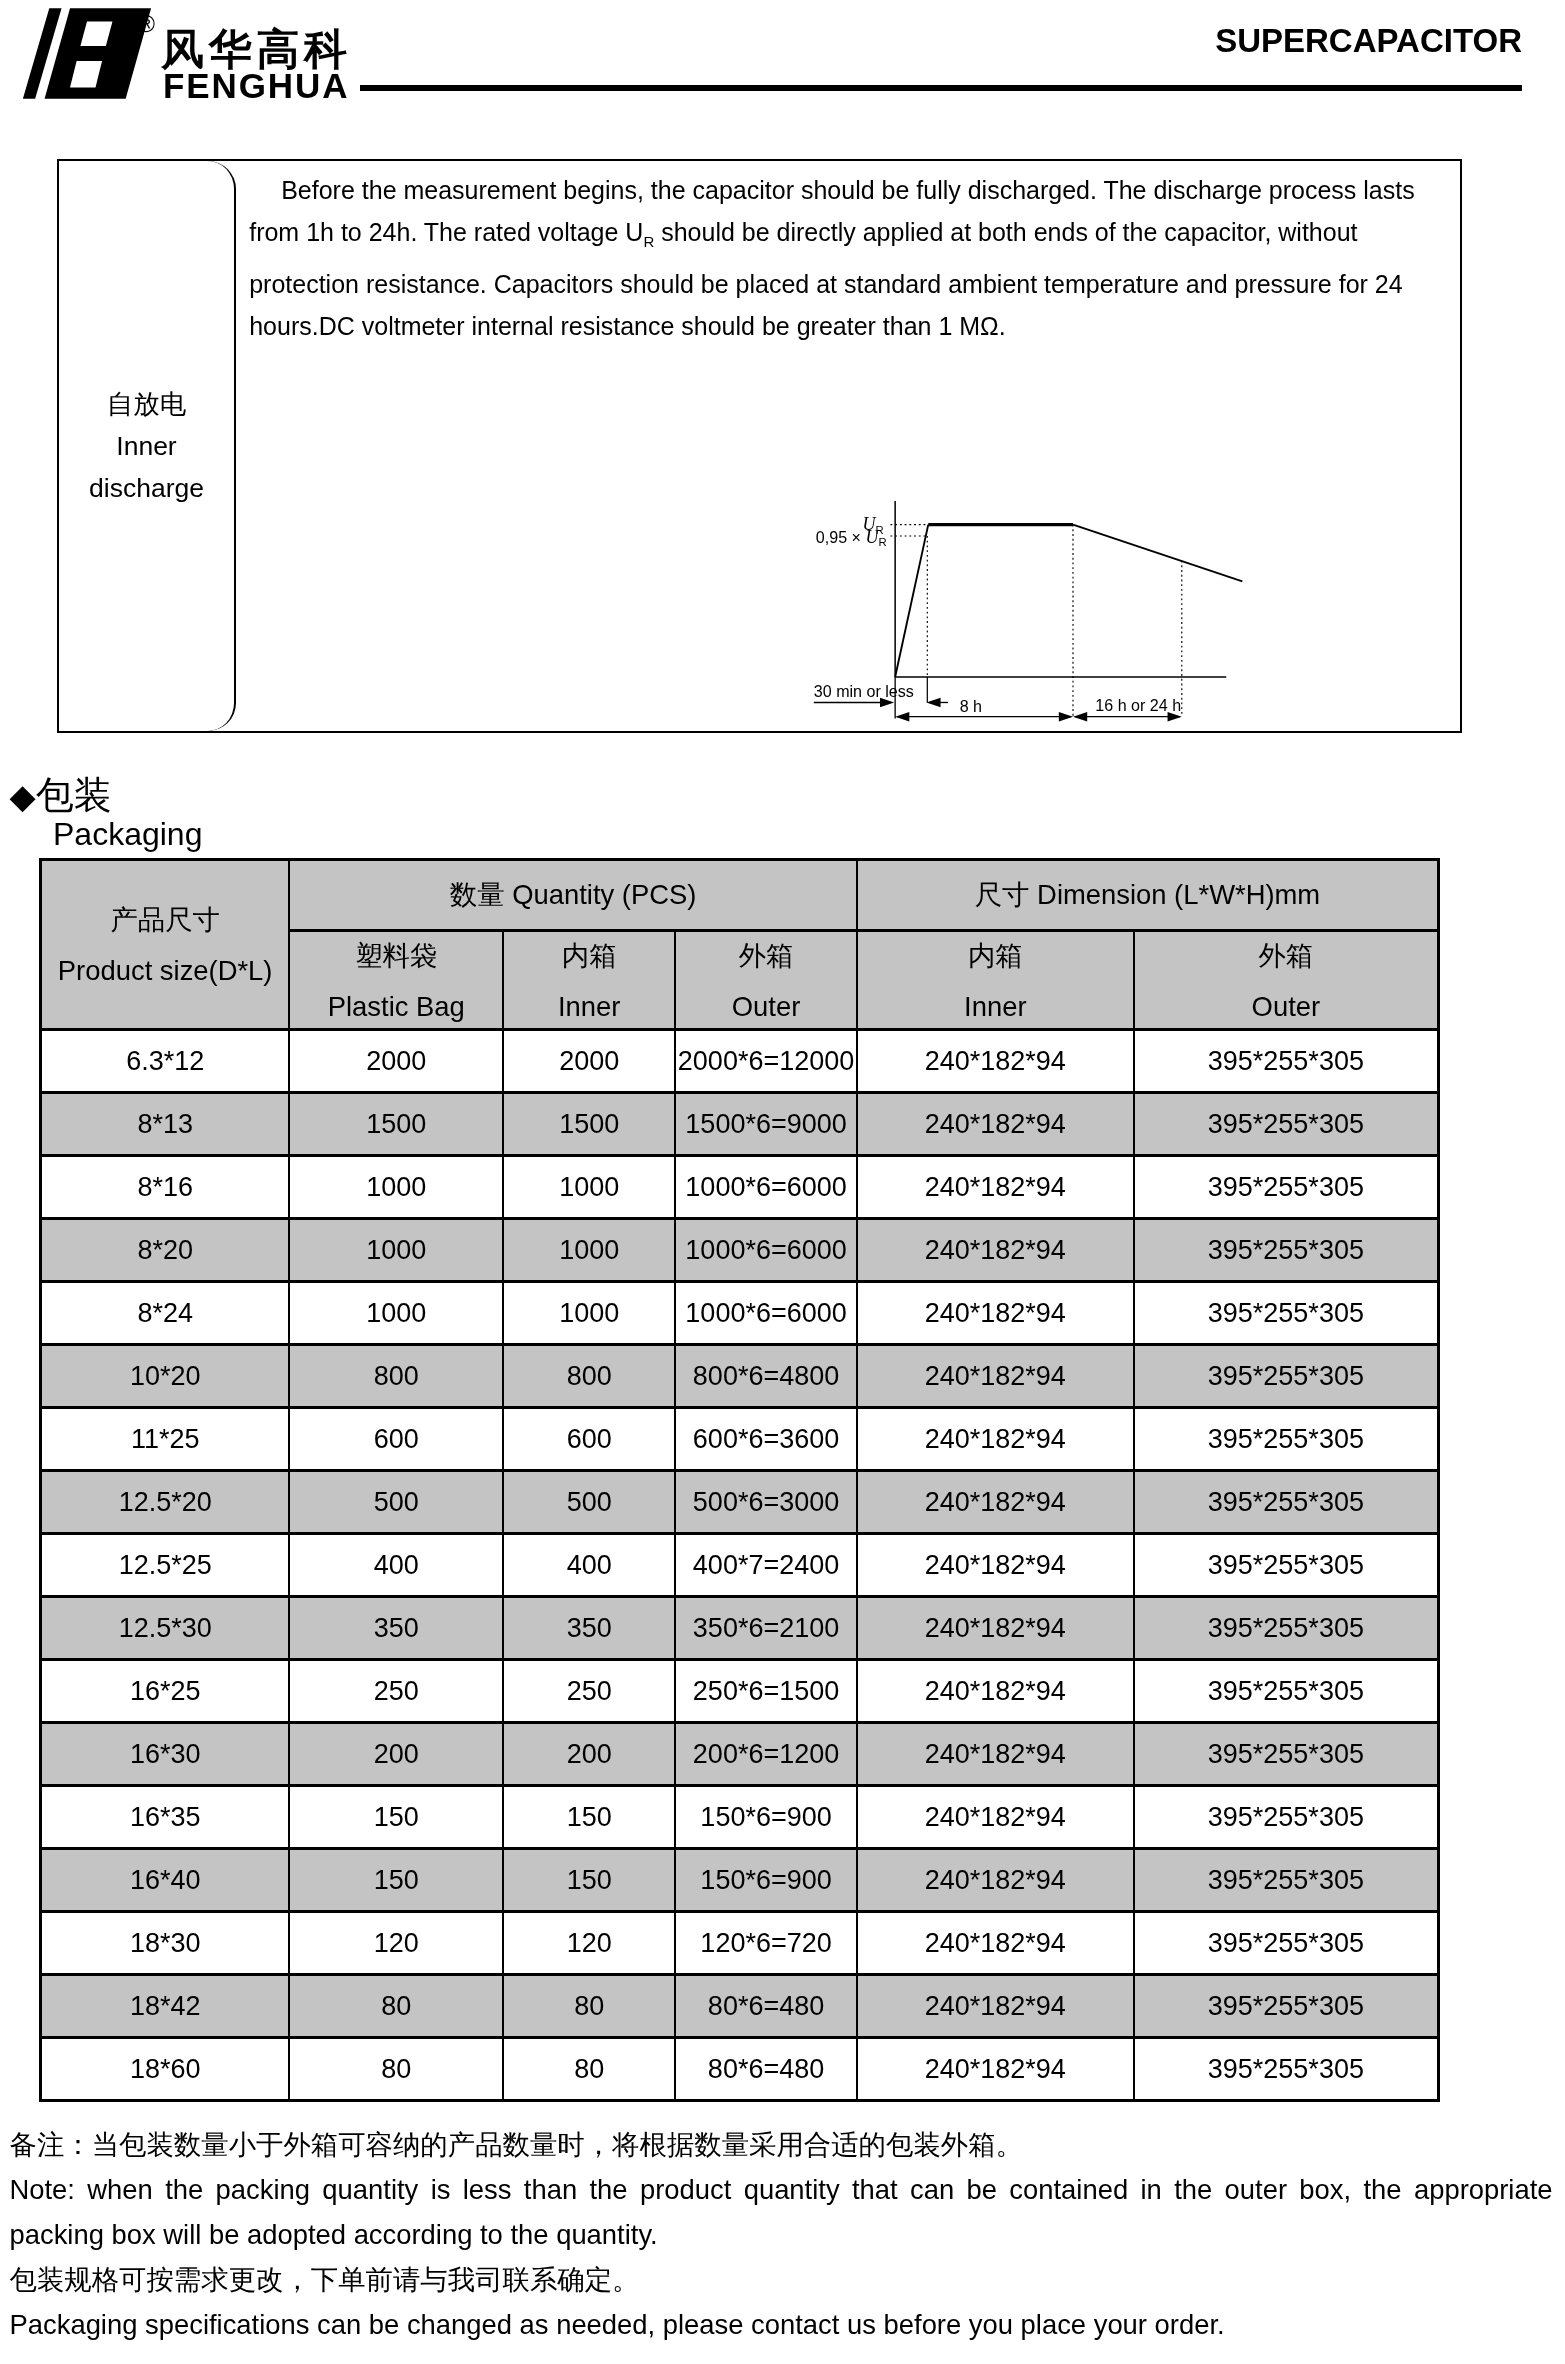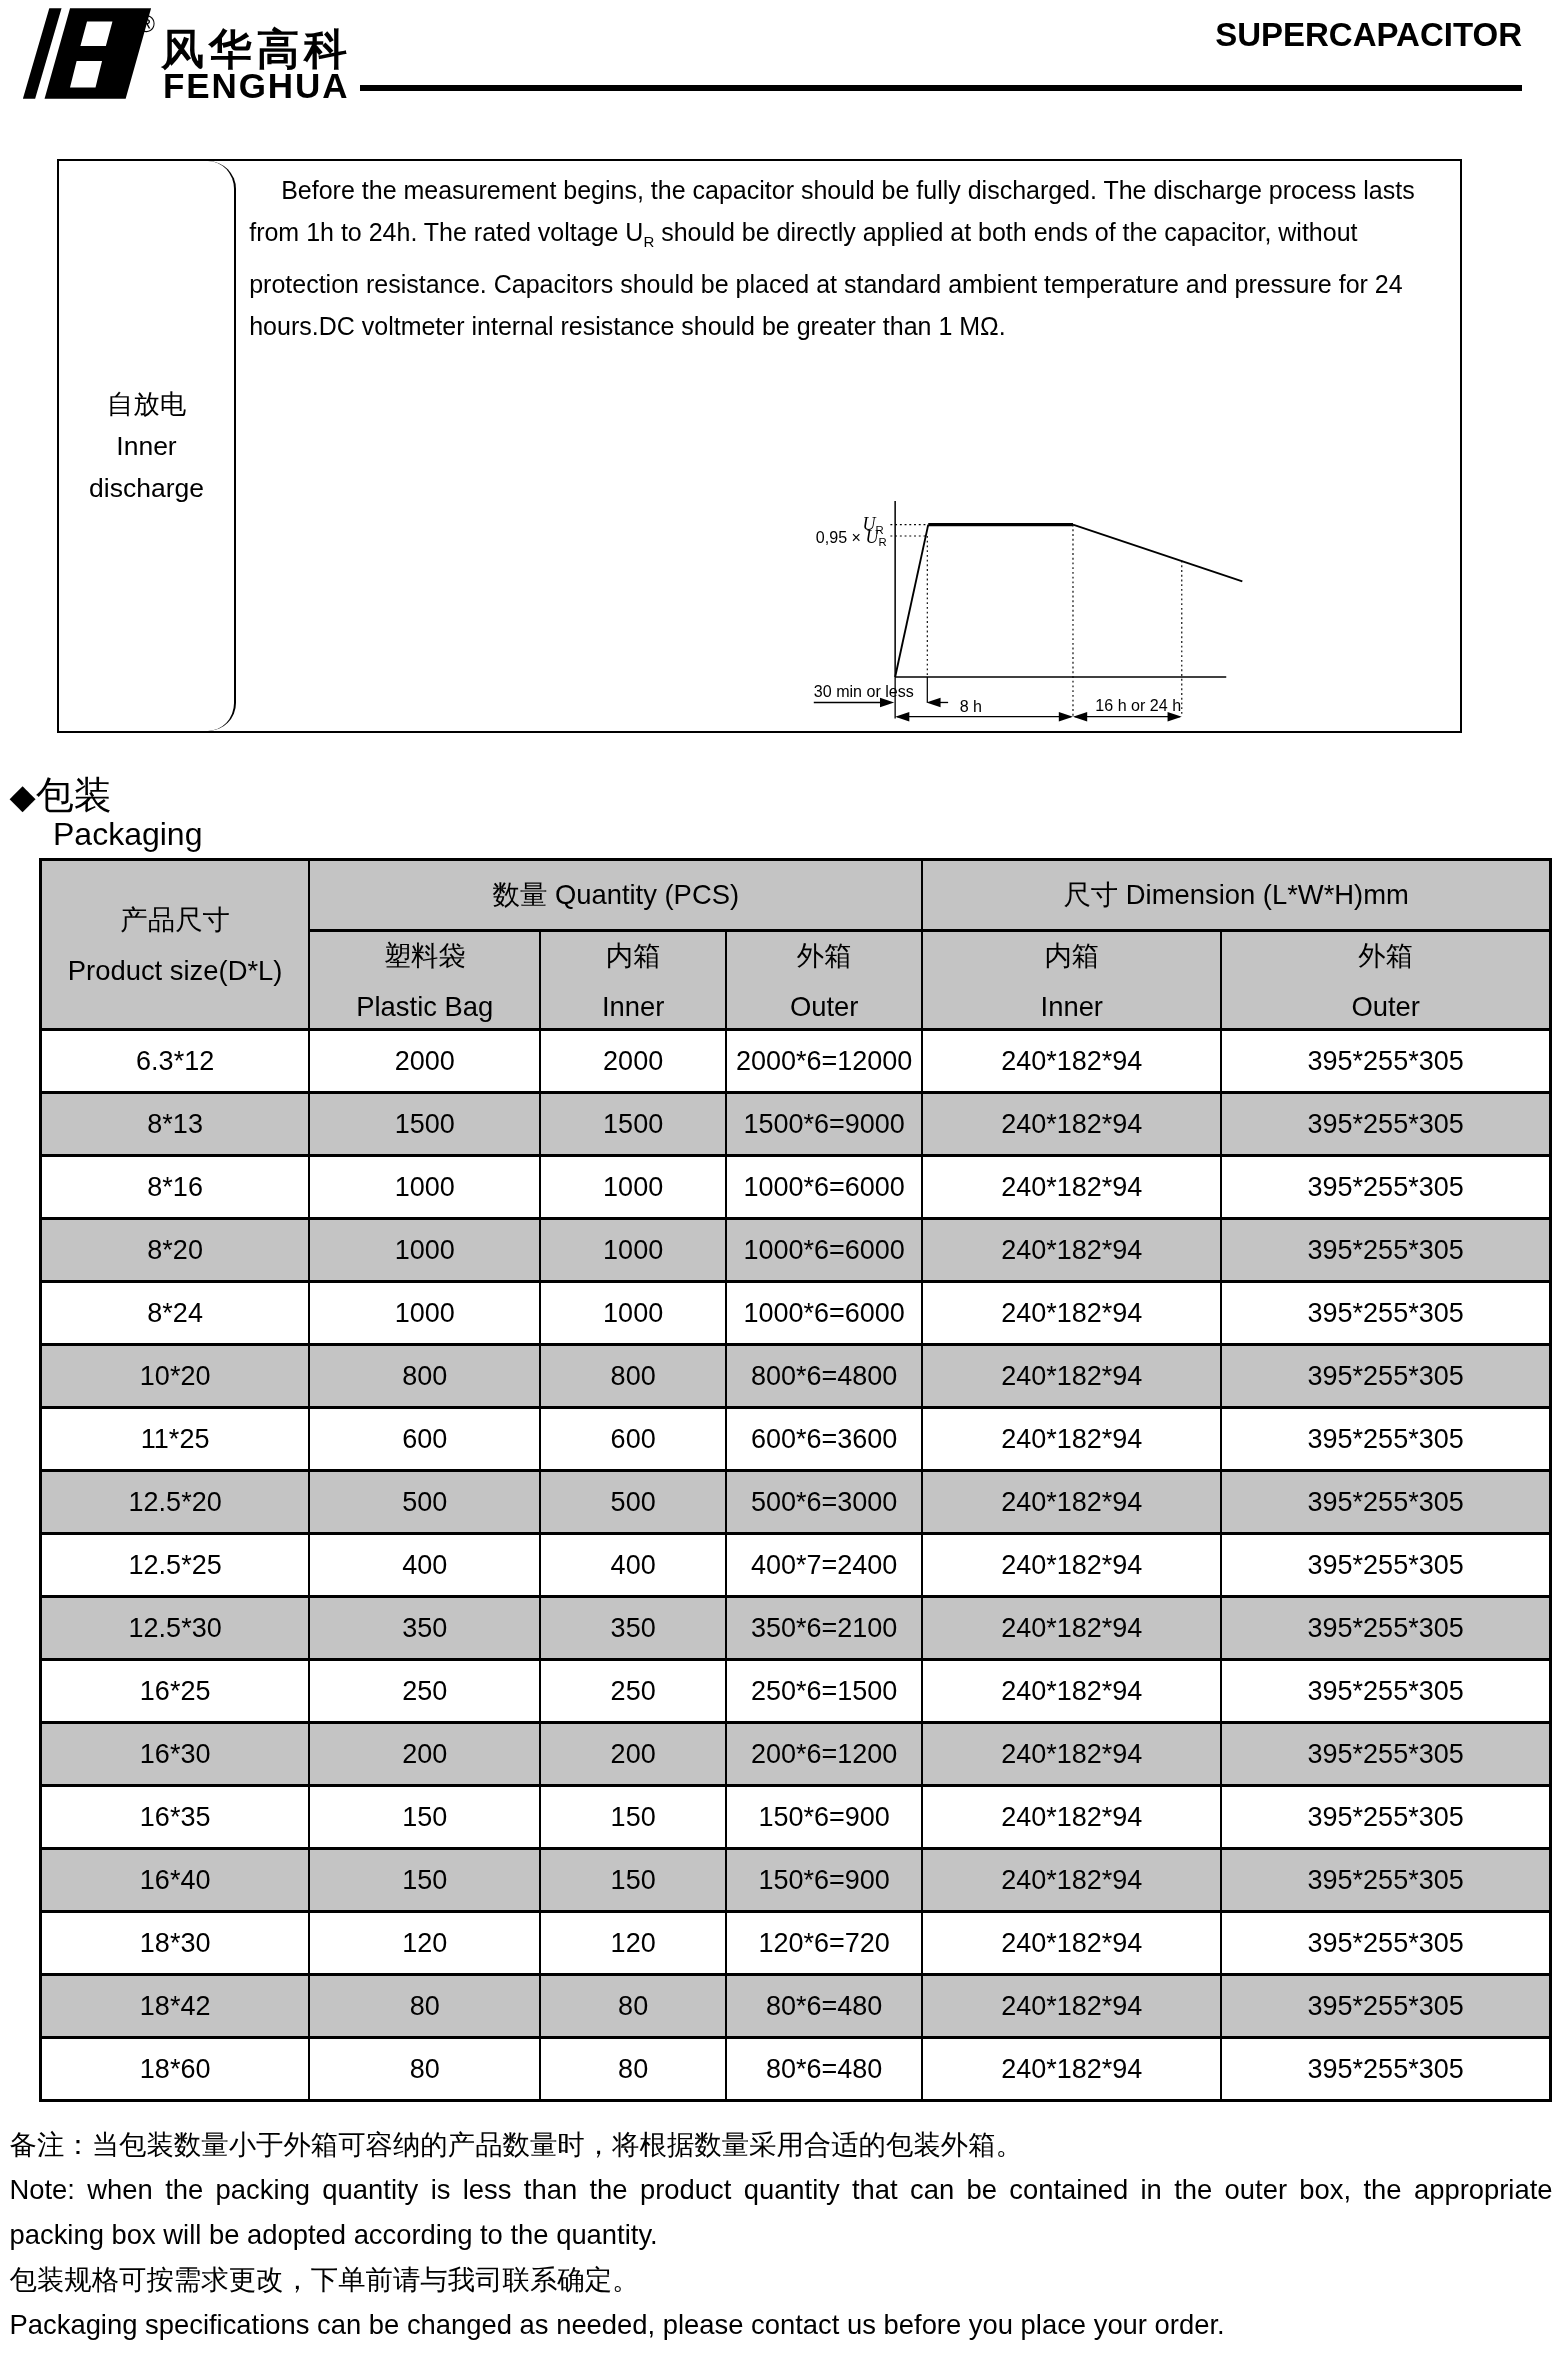--- a/index.html
+++ b/index.html
@@ -6,21 +6,21 @@
   .page {
     position:relative; width:1565px; height:2365px; background:#ffffff;
     font-family:"Liberation Sans", sans-serif; color:#000; overflow:hidden;
   }
   
   .logo-mark { position:absolute; left:21px; top:5.7px; width:132px; height:95px; }
   .reg-mark { position:absolute; left:138px; top:11.4px; font-size:23px; }
   .brand-cn { position:absolute; left:161px; top:21px; font-size:43px; font-weight:bold; letter-spacing:4.7px; }
   .brand-en { position:absolute; left:163px; top:66px; font-size:35px; font-weight:bold; letter-spacing:1.9px; }
   .header-rule { position:absolute; left:360px; top:85px; width:1162px; height:5.7px; background:#000; }
-  .product-title { position:absolute; top:16px; left:1202px; width:320px; text-align:right; font-size:33px; font-weight:bold; }
+  .product-title { position:absolute; top:22px; left:1202px; width:320px; text-align:right; font-size:33px; font-weight:bold; }
 
   
   .sd-table {
     position:absolute; left:57px; top:159px; width:1405px; height:574px;
     border:2.8px solid #000; box-sizing:border-box; display:flex;
   }
   .sd-label-cell {
     width:177px; border-right:2.8px solid #000; box-sizing:border-box;
     display:flex; flex-direction:column; justify-content:center; align-items:center;
     font-size:26.5px; line-height:42px; text-align:center;border-radius:28px;
@@ -33,21 +33,21 @@
   .dg-sans { font-family:"Liberation Sans",sans-serif; font-style:normal; font-size:17px; }
   .dg-u { font-family:"Liberation Serif",serif; font-style:italic; font-size:19px; }
   .dg-sub { font-size:12px; }
 
   
   .pkg-title-cn { position:absolute; left:9.5px; top:770px; font-size:38px; }
   .pkg-title-cn .diamond { font-size:34px; }
   .pkg-title-en { position:absolute; left:53px; top:816px; font-size:32px; }
 
   .pkg-table {
-    position:absolute; left:39px; top:858px; width:1513px;
+    position:absolute; left:39px; top:858px; width:1401px;
     border-collapse:collapse; table-layout:fixed; font-size:27px;
   }
   .pkg-table th, .pkg-table td {
     border:2.8px solid #000; border-top-width:3.8px; border-bottom-width:3.8px;
     text-align:center; vertical-align:middle; padding:0; font-weight:normal;
     overflow:hidden;
   }
   .pkg-table { border:3.8px solid #000; }
   .pkg-table thead th { background:#c4c4c4; font-size:27.4px; }
   .pkg-table tbody tr:nth-child(even) td { background:#c4c4c4; }

